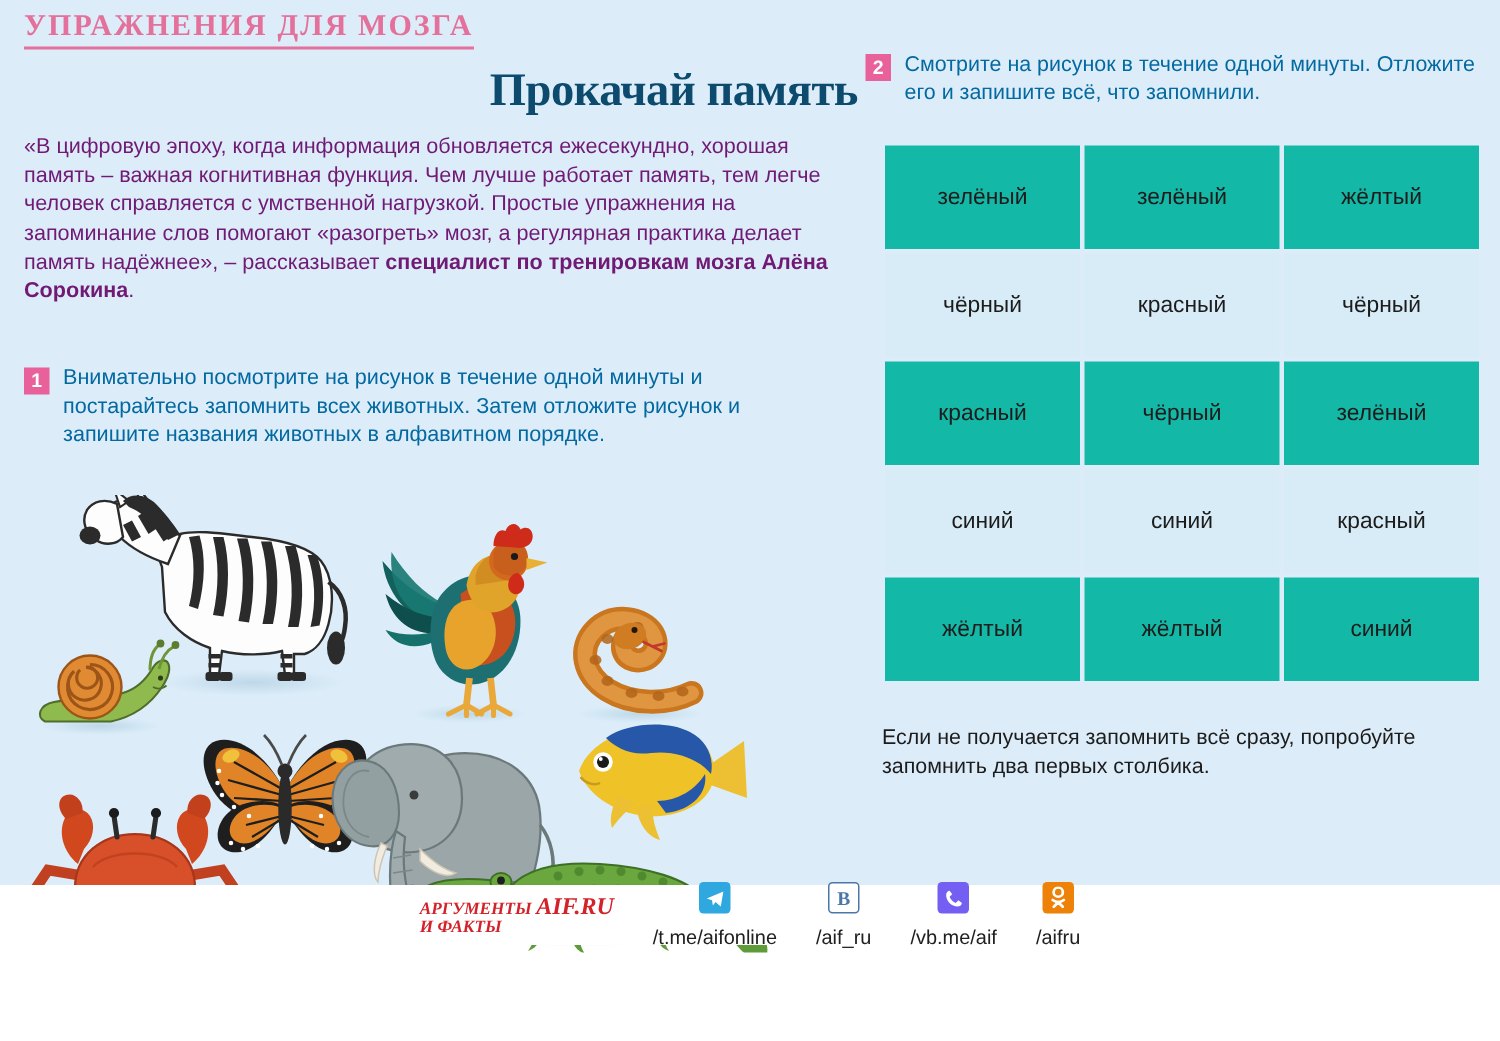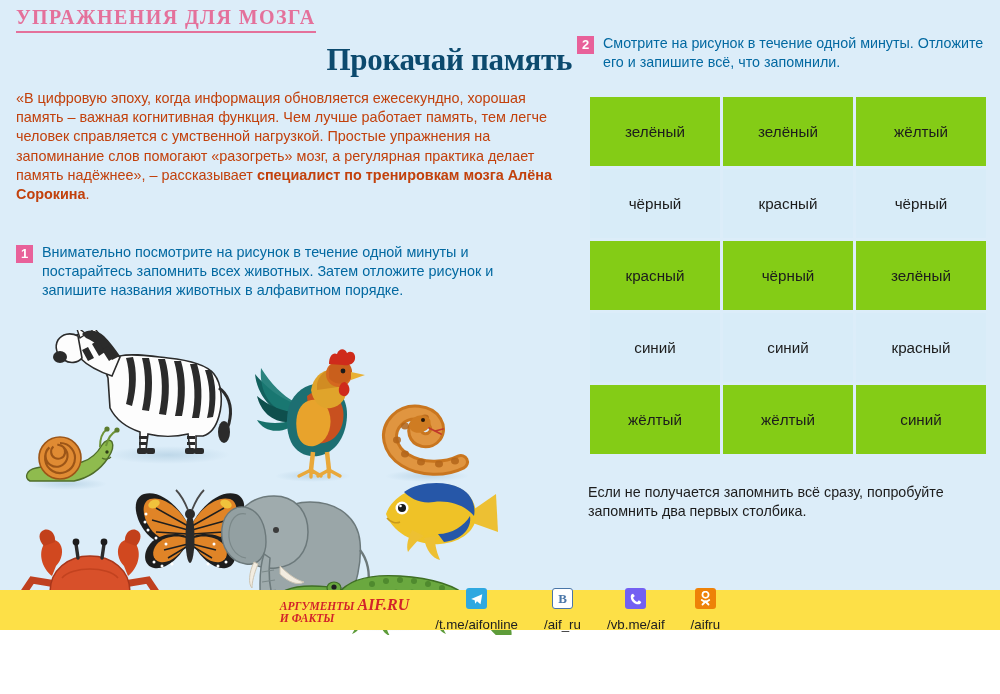--- a/index.html
+++ b/index.html
@@ -47,21 +47,21 @@
     color: #0c4a6e;
     margin-top: 9px;
     letter-spacing: -0.3px;
     text-align: right;
   }
 
   .intro {
     margin-top: 11px;
     font-size: 14.4px;
     line-height: 1.335;
-    color: #c2410c;
+    color: #701a75;
     width: 548px;
     text-align: left;
   }
   .intro b { font-weight: bold; }
 
   
   .step {
     display: flex;
     align-items: flex-start;
     gap: 9px;
@@ -120,21 +120,21 @@
     grid-auto-rows: 69px;
     gap: 3px;
   }
   .cell {
     display: flex;
     align-items: center;
     justify-content: center;
     font-size: 15.2px;
     color: #1c1c1c;
   }
-  .cell.pink { background: #84cc16; }
+  .cell.pink { background: #14b8a6; }
   .cell.blue { background: #d8ecf8; }
 
   .tip {
     position: absolute;
     left: 588px;
     top: 483px;
     width: 390px;
     font-size: 14.3px;
     line-height: 1.335;
     color: #1c1c1c;
@@ -149,21 +149,21 @@
     color: #2a2a2a;
   }
 
   
   .footer {
     position: absolute;
     left: 0;
     bottom: 0;
     width: 1000px;
     height: 40px;
-    background: #fde047;
+    background: #ffffff;
     display: flex;
     align-items: center;
     justify-content: center;
     gap: 26px;
   }
   .brand-logo {
     display: flex;
     align-items: baseline;
     gap: 3px;
   }

